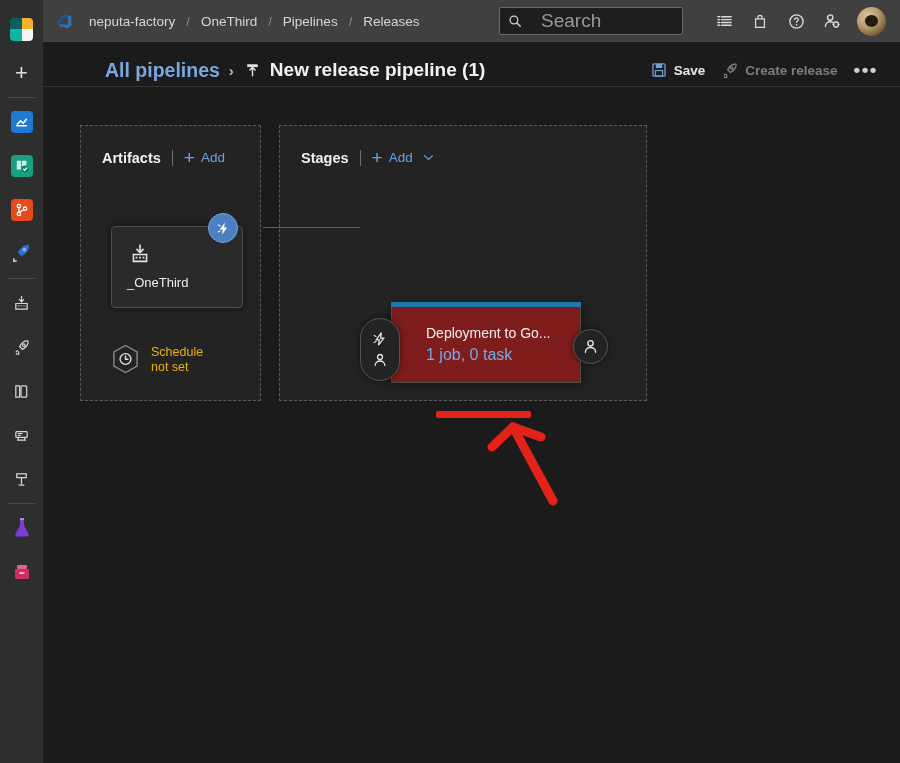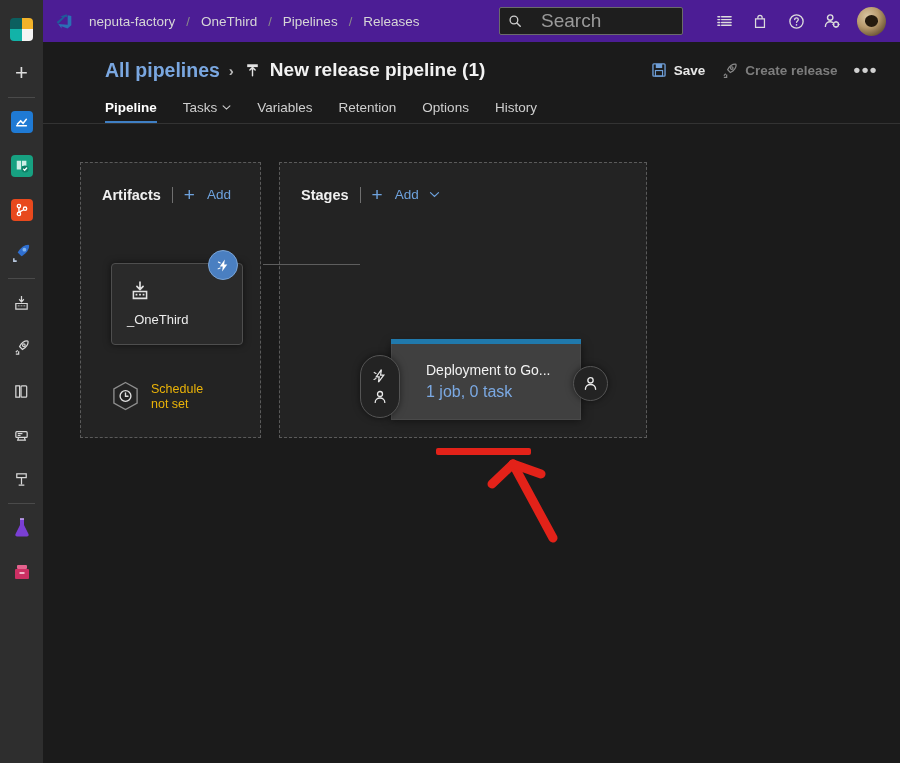--- a/index.html
+++ b/index.html
@@ -30,21 +30,21 @@
   .logo-grid i { display: block; }
   .plus-ic { color: #dedede; font-size: 22px; font-weight: 300; line-height: 1; }
   .sq { width: 22px; height: 22px; border-radius: 4px; display: flex;
         align-items: center; justify-content: center; }
 
   
   .right { flex: 1; display: flex; flex-direction: column; min-width: 0; }
 
   
   .topbar {
-    height: 42px; background: #4c1d95; display: flex; align-items: center;
+    height: 42px; background: #404040; display: flex; align-items: center;
     padding: 0 14px 0 8px; flex: 0 0 42px; position: relative;
   }
   .org-logo { width: 26px; height: 26px; display: flex; align-items: center;
               justify-content: center; margin-right: 12px; }
   .crumbs { display: flex; align-items: center; font-size: 13.5px; }
   .crumbs a { color: #d6d6d6; text-decoration: none; white-space: nowrap; }
   .crumb-sep { color: #8a8a8a; margin: 0 11px; font-size: 13px; }
   .topright { margin-left: auto; display: flex; align-items: center; gap: 2px; }
   .searchbox {
     width: 184px; height: 28px; border: 1px solid #6b6b6b; border-radius: 2px;
@@ -94,21 +94,21 @@
 
   .panel { position: absolute; border: 1px dashed #5a5a5a; background: #232323; }
   #artifacts-panel { left: 37px; top: 38px; width: 181px; height: 276px; }
   #stages-panel   { left: 236px; top: 38px; width: 368px; height: 276px; }
 
   .panel-head { display: flex; align-items: center; padding: 22px 0 0 21px; }
   .panel-title { font-size: 14.5px; font-weight: bold; color: #f0f0f0; }
   .vbar { width: 1px; height: 16px; background: #6f6f6f; margin: 0 11px; }
   .addgrp { display: flex; align-items: center; gap: 6px; }
   .plus-blue { color: #6ea2dd; font-size: 19px; font-weight: 300; line-height: 1; }
-  .add-lbl { color: #6ea2dd; font-size: 13.5px; margin-left: 6px; }
+  .add-lbl { color: #6ea2dd; font-size: 13.5px; }
   .chev-blue { color: #6ea2dd; font-size: 10px; margin-left: 4px; }
 
   
   .art-card {
     position: absolute; left: 30px; top: 100px; width: 132px; height: 82px;
     background: #2a2a2a; border: 1px solid #4e4e4e; border-radius: 4px;
     box-shadow: 0 0 7px rgba(0,0,0,.55);
   }
   .art-ic { position: absolute; left: 17px; top: 16px; }
   .art-lbl { position: absolute; left: 15px; top: 48px; font-size: 13px; color: #ededed; }
@@ -122,21 +122,21 @@
   .sched { position: absolute; left: 30px; top: 218px; display: flex; align-items: center; gap: 11px; }
   .sched-txt { font-size: 12.5px; line-height: 15px; color: #eab308; }
 
   
   .connector { position: absolute; left: 220px; top: 140px; width: 97px; height: 1px; background: #5e5e5e; }
 
   
   .stage-wrap { position: absolute; left: 348px; top: 220px; }
   .stage-card {
     position: relative; width: 190px; height: 76px;
-    background: #404040; border: 1px solid #4a4a4a; border-top: none;
+    background: #7f1d1d; border: 1px solid #4a4a4a; border-top: none;
     box-shadow: 0 0 9px rgba(0,0,0,.6);
   }
   .stage-top { position: absolute; left: -1px; right: -1px; top: -5px; height: 5px; background: #2079ac; }
   .stage-txt { padding: 18px 0 0 34px; }
   .stage-name { font-size: 14px; color: #f2f2f2; white-space: nowrap; }
   .stage-sub { font-size: 16px; color: #7ba9e3; margin-top: 5px; }
   .pre-cap {
     position: absolute; left: -32px; top: 11px; width: 40px; height: 63px;
     background: #232323; border: 1px solid #555; border-radius: 21px;
     display: flex; flex-direction: column; align-items: center;
@@ -349,43 +349,20 @@
               <circle cx="11.4" cy="6.4" r="1.35" fill="none" stroke="#8a8a8a" stroke-width="1.2"></circle>
               <path d="M3 14.4l2-2M3 16.2h3v-3" stroke="#8a8a8a" stroke-width="1.3" fill="none"></path>
             </svg>
             <span>Create release</span>
           </div>
           <div class="hdots">•••</div>
         </div>
       </div>
     </div>
 
-    <div class="tabs">
-      <div class="tab active">
-        <span>Pipeline</span>
-      </div>
-      <div class="tab">
-        <span>Tasks</span>
-        <svg width="9" height="9" viewBox="0 0 10 10">
-          <path d="M1.2 3.2L5 6.8l3.8-3.6" stroke="#cfcfcf" stroke-width="1.2" fill="none" stroke-linecap="round"></path>
-        </svg>
-      </div>
-      <div class="tab">
-        <span>Variables</span>
-      </div>
-      <div class="tab">
-        <span>Retention</span>
-      </div>
-      <div class="tab">
-        <span>Options</span>
-      </div>
-      <div class="tab">
-        <span>History</span>
-      </div>
-    </div>
     <div class="tabs-rule"></div>
 
     <div class="canvas">
 
       <div class="panel" id="artifacts-panel">
         <div class="panel-head">
           <span class="panel-title">Artifacts</span>
           <span class="vbar"></span>
           <span class="addgrp">
             <span class="plus-blue">+</span>

